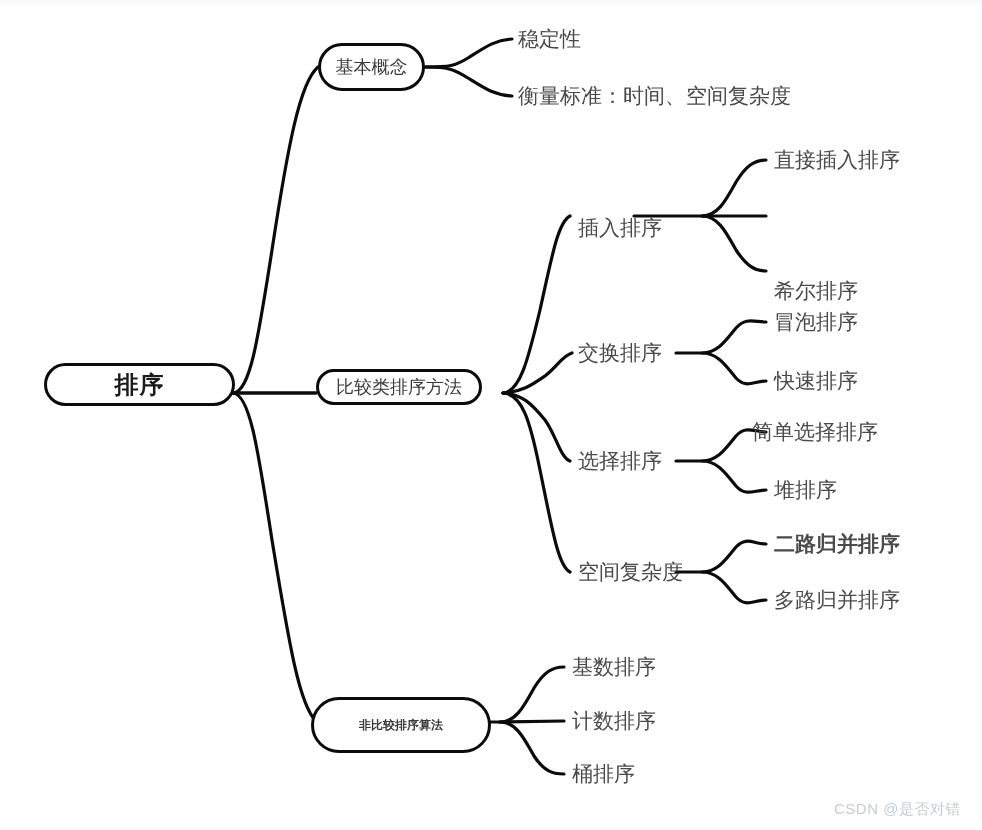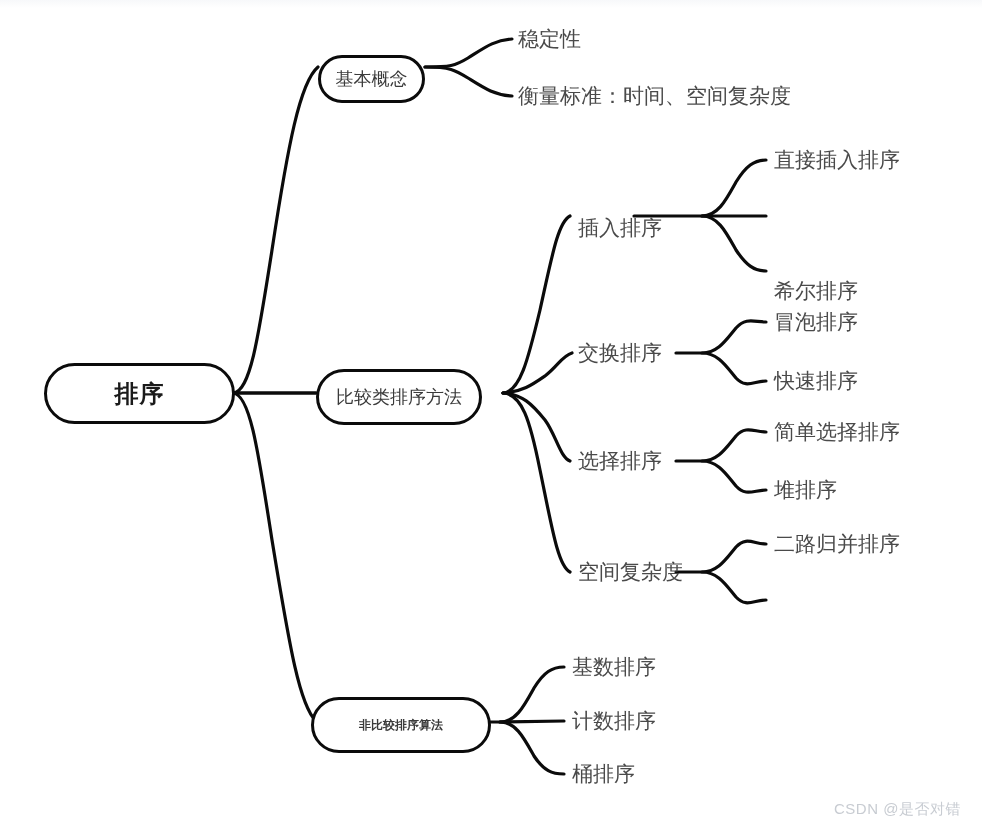--- a/index.html
+++ b/index.html
@@ -94,29 +94,29 @@
 
       <path d="M676,572 L702,572 C718,572 726,559 736,547 C746,536 754,544 766,544" stroke-width="3.2"></path>
       <path d="M702,572 C718,572 726,585 736,597 C746,608 754,600 766,600" stroke-width="3.2"></path>
 
       <path d="M490,722 L500,722 C516,722 524,706 534,688 C544,672 552,667 564,667" stroke-width="3.2"></path>
       <path d="M500,722 L564,721" stroke-width="3.2"></path>
       <path d="M500,722 C516,722 524,738 534,756 C544,771 552,774 564,774" stroke-width="3.2"></path>
     </g>
   </svg>
 
-  <div class="node root" style="left:44px; top:363px; width:191px; height:61px; font-size:24px;justify-content:center;">
+  <div class="node root" style="left:44px; top:363px; width:191px; height:43px; font-size:24px;justify-content:center;">
     <span>排序</span>
   </div>
 
-  <div class="node" style="left:318px; top:43px; width:107px; height:48px; font-size:18px;margin-top:12px;">
+  <div class="node" style="left:318px; top:43px; width:107px; height:48px; font-size:18px;">
     <span>基本概念</span>
   </div>
 
-  <div class="node" style="left:316px; top:369px; width:166px; height:56px; font-size:18px;">
+  <div class="node" style="left:316px; top:369px; width:166px; height:36px; font-size:18px;">
     <span>比较类排序方法</span>
   </div>
 
   <div class="node" style="left:311px; top:697px; width:180px; height:56px; font-size:12px;font-weight:bold;">
     <span>非比较排序算法</span>
   </div>
 
   <div class="leaf" style="left:518px; top:39px; font-size:21px;">稳定性</div>
 
   <div class="leaf" style="left:518px; top:96px; font-size:21px;">衡量标准：时间、空间复杂度</div>
@@ -131,26 +131,27 @@
 
   <div class="leaf" style="left:774px; top:160px; font-size:21px;">直接插入排序</div>
 
 
   <div class="leaf" style="left:774px; top:271px; font-size:21px;margin-top:20px;">希尔排序</div>
 
   <div class="leaf" style="left:774px; top:322px; font-size:21px;">冒泡排序</div>
 
   <div class="leaf" style="left:774px; top:381px; font-size:21px;">快速排序</div>
 
-  <div class="leaf" style="left:774px; top:432px; font-size:21px;">简单选择排序</div>
+  <div class="leaf" style="left:752px; top:432px; font-size:21px;">简单选择排序</div>
 
   <div class="leaf" style="left:774px; top:490px; font-size:21px;">堆排序</div>
 
-  <div class="leaf" style="left:774px; top:544px; font-size:21px;">二路归并排序</div>
+  <div class="leaf" style="left:774px; top:544px; font-size:21px;font-weight:bold;">二路归并排序</div>
 
+  <div class="leaf" style="left:774px; top:600px; font-size:21px;">多路归并排序</div>
 
   <div class="leaf" style="left:572px; top:667px; font-size:21px;">基数排序</div>
 
   <div class="leaf" style="left:572px; top:721px; font-size:21px;">计数排序</div>
 
   <div class="leaf" style="left:572px; top:774px; font-size:21px;">桶排序</div>
 
   <div class="watermark" style="left:834px; top:800px;">CSDN @是否对错</div>
 
 </div>

